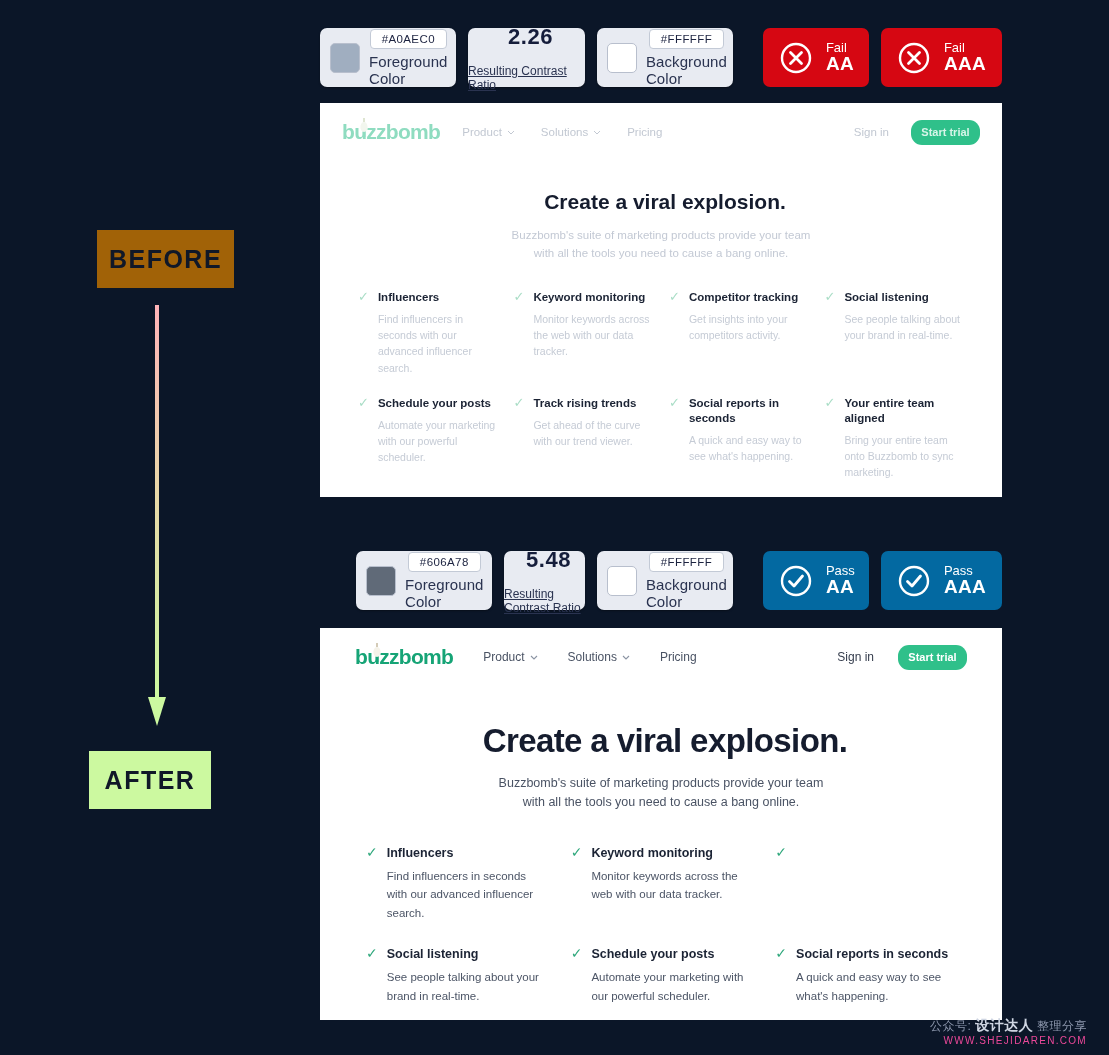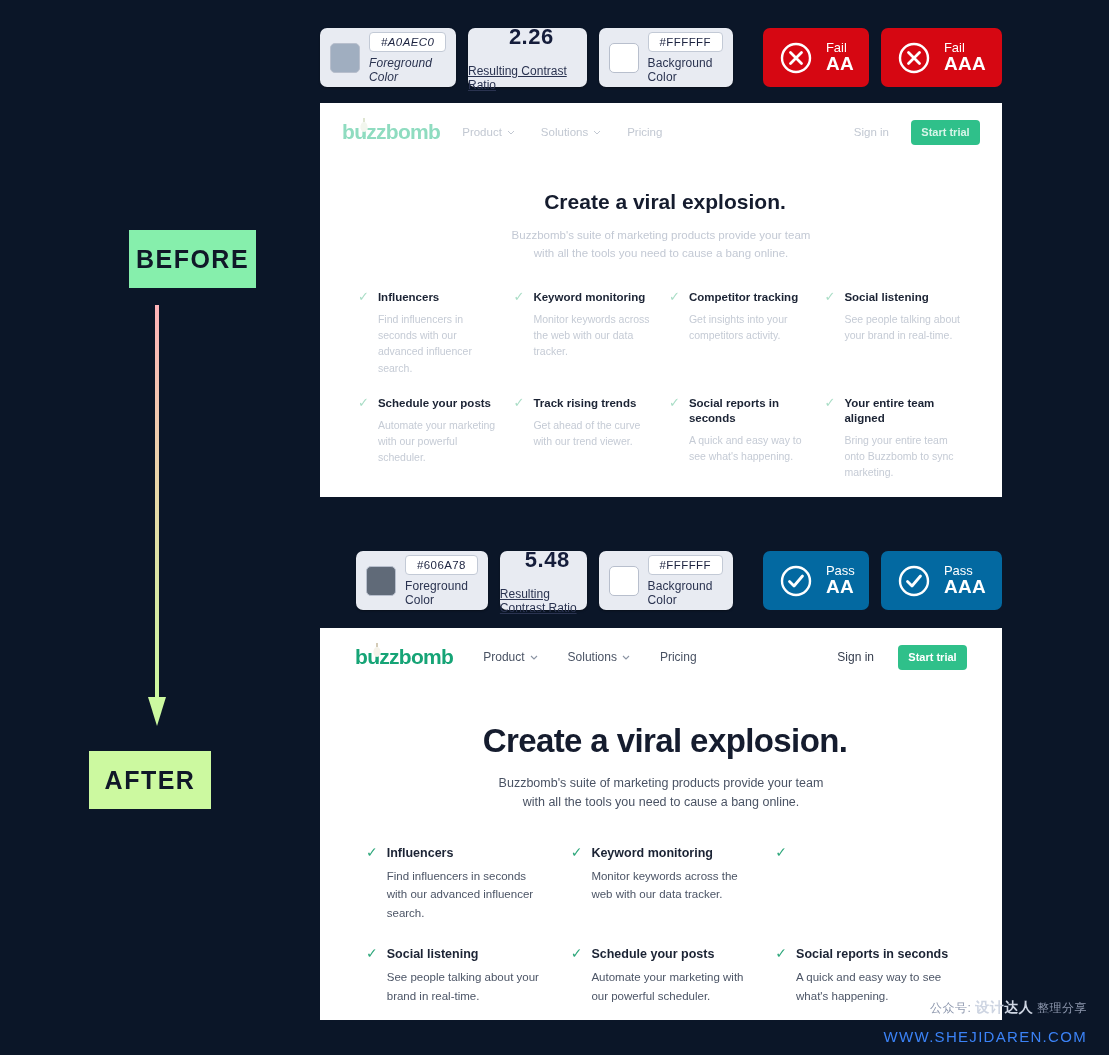--- a/index.html
+++ b/index.html
@@ -13,24 +13,23 @@
 
   
   .badge-label {
     position: absolute;
     display: flex; align-items: center; justify-content: center;
     font-weight: 700;
     letter-spacing: 1.5px;
     color: #101828;
   }
   #before-label {
-    left: 97px; top: 230px; width: 127px; height: 58px;
-    background: #86efac;
+    left: 97px; top: 230px; width: 137px; height: 58px;
+    background: #a16207;
     font-size: 25px;
-    margin-left: 32px;
   }
   #after-label {
     left: 89px; top: 751px; width: 122px; height: 58px;
     background: #ccf9a0;
     font-size: 25px;
   }
   #flow-arrow { position: absolute; left: 140px; top: 305px; width: 34px; height: 425px; }
 
   
   .contrast-bar {
@@ -57,21 +56,21 @@
   .cc-hex {
     background: #ffffff;
     border: 1px solid #c3cad6;
     border-radius: 4px;
     font-size: 11.5px;
     color: #1c2340;
     letter-spacing: .4px;
     padding: 3px 11px;
     font-weight: 500;
   }
-  .cc-caption { font-size: 12px; color: #2a3350; margin-top: 4px; letter-spacing: .1px; }
+  .cc-caption { font-size: 15px; color: #2a3350; margin-top: 4px; letter-spacing: .1px; }
   .cc-ratio-card {
     background: #e8ebf2;
     border-radius: 7px;
     display: flex; flex-direction: column;
     align-items: center; justify-content: center;
     box-shadow: 0 1px 2px rgba(0,0,0,.35);
   }
   .cc-ratio-value { font-size: 22px; font-weight: 700; color: #151d3b; letter-spacing: .5px; margin-left: 8px; }
   .cc-ratio-caption { font-size: 12px; color: #2a3350; margin-top: 14px; text-decoration: underline; }
 
@@ -95,21 +94,21 @@
   .logo { font-weight: 700; letter-spacing: -.7px; position: relative; }
   .logo .bomb {
     position: absolute; width: 10px; height: 22px;
     left: 17px; top: -3px;
   }
   .nav-links { display: flex; align-items: center; }
   .nav-link { display: flex; align-items: center; gap: 5px; }
   .caret { display: inline-block; }
   .nav-right { margin-left: auto; display: flex; align-items: center; }
   .btn-trial {
-    background: #2fc08a; color: #ffffff; border-radius: 4px;
+    background: #2fc08a; color: #ffffff; border-radius: 11px;
     display: flex; align-items: center; justify-content: center;
     font-weight: 600;
   }
   .hero-title { text-align: center; font-weight: 700; color: #151c2e; padding-left: 8px; }
   .hero-sub { text-align: center; }
   .features { display: grid; }
   .feature { display: flex; gap: 9px; align-items: flex-start; }
   .check { flex: none; }
   .f-title { font-weight: 700; color: #1b2334; }
   .f-desc { }
@@ -154,21 +153,21 @@
   #site-after .f-title { font-size: 12.5px; line-height: 1.3; }
   #site-after .f-desc { font-size: 11.5px; color: #4c5566; line-height: 1.6; margin-top: 6px; }
 
   
   #watermark {
     position: absolute; right: 22px; bottom: 8px;
     text-align: right; line-height: 1.25;
   }
   .wm-cn { font-size: 12px; color: #8d97ad; letter-spacing: .5px; }
   .wm-cn b { color: #ced5e2; font-size: 14px; }
-  .wm-url { font-size: 15px; color: #3b82f6; letter-spacing: 1.3px; margin-top: 12px; }
+  .wm-url { font-size: 10px; color: #ec4899; letter-spacing: 1.3px; }
 </style>
 </head>
 <body>
 
 <div class="page">
 
   <div class="badge-label" id="before-label">BEFORE</div>
 
   <svg id="flow-arrow" viewBox="0 0 34 425">
     <defs>
@@ -179,21 +178,21 @@
       </linearGradient>
     </defs>
     <rect x="15" y="0" width="4" height="395" fill="url(#arrowgrad)"></rect>
     <polygon points="8,392 26,392 17,421" fill="#ccf9a0"></polygon>
   </svg>
 
   <div class="badge-label" id="after-label">AFTER</div>
 
   <div class="contrast-bar" id="contrast-before" style="left:320px; top:28px; width:682px; height:59px;">
 
-    <div class="cc-card" style="width:136px;font-style:italic;">
+    <div class="cc-card" style="width:136px;">
       <div class="cc-swatch" style="background:#A0AEC0;"></div>
       <div class="cc-right">
         <div class="cc-hex">#A0AEC0</div>
         <div class="cc-caption">Foreground Color</div>
       </div>
     </div>
 
     <div class="cc-ratio-card" style="width:130px;">
       <div class="cc-ratio-value">2.26</div>
       <div class="cc-ratio-caption">Resulting Contrast Ratio</div>

